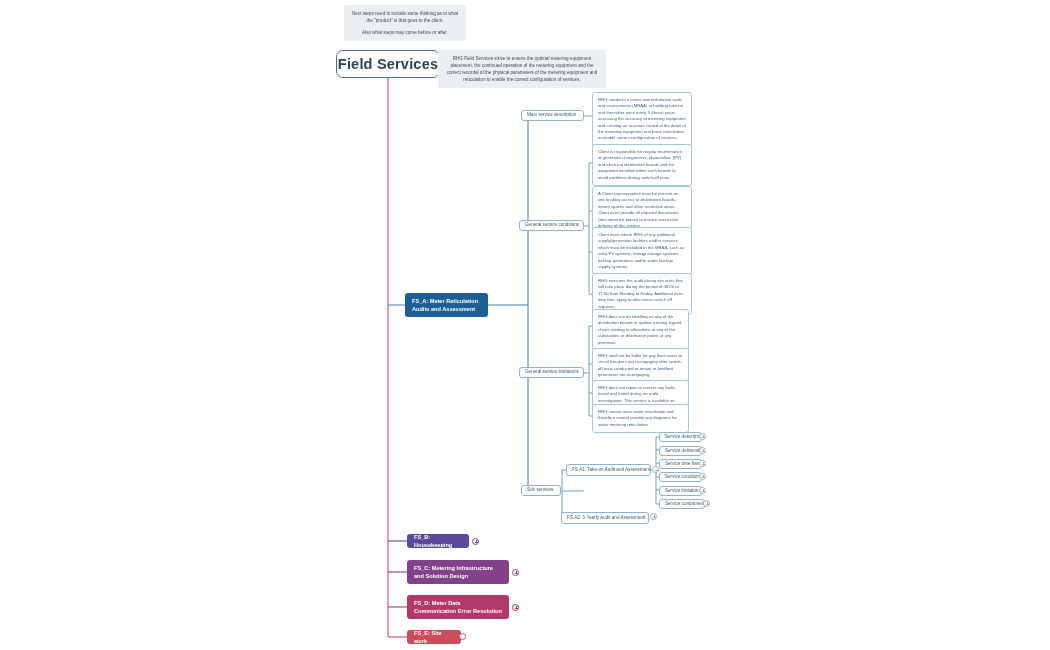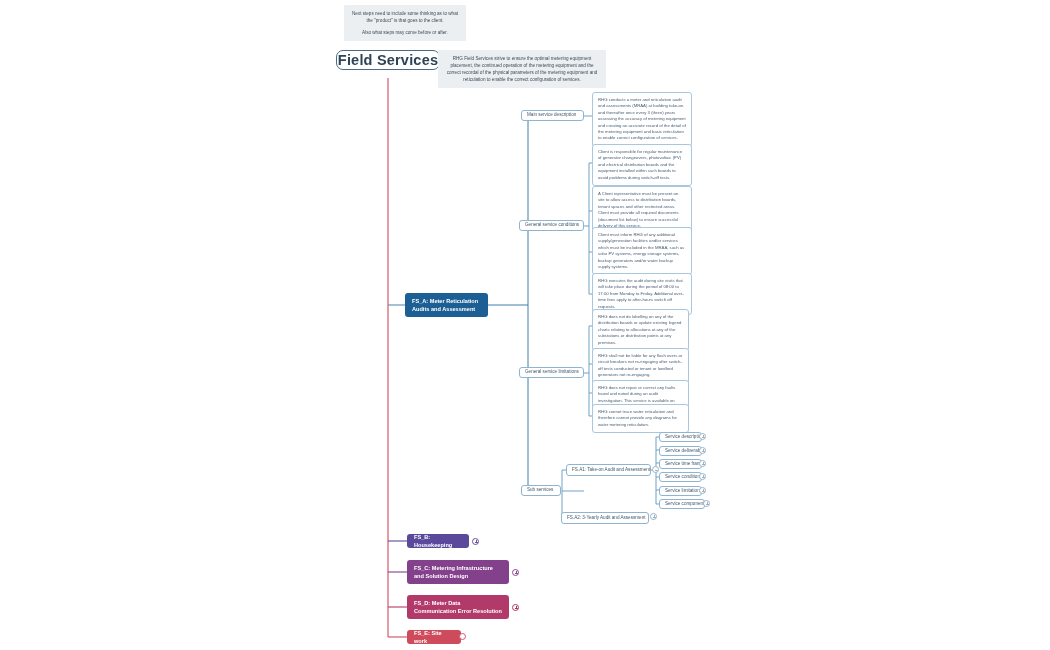--- a/index.html
+++ b/index.html
@@ -158,21 +158,21 @@
     <path d="M656,477 L659,477" stroke="#6fa3c4" stroke-width="1" fill="none"></path>
     <path d="M656,490 L659,490" stroke="#6fa3c4" stroke-width="1" fill="none"></path>
     <path d="M656,504 L659,504" stroke="#6fa3c4" stroke-width="1" fill="none"></path>
   </svg>
 
   <div class="node note" style="left:344px; top:5px; width:122px;">
     <p>Next steps need to include some thinking as to what the "product" is that goes to the client.</p>
     <p>Also what steps may come before or after.</p>
   </div>
 
-  <div class="node root" style="left:336px; top:50px; width:104px; height:20px;text-align:center;">
+  <div class="node root" style="left:336px; top:50px; width:104px; height:28px;text-align:center;">
     <span>Field Services</span>
   </div>
 
   <div class="node note" style="left:438px; top:50px; width:168px;">
     <p>RHG Field Services strive to ensure the optimal metering equipment placement, the continued operation of the metering equipment and the correct recordal of the physical parameters of the metering equipment and reticulation to enable the correct configuration of services.</p>
   </div>
 
   <div class="node cat" style="left:405px; top:293px; width:83px; height:24px; background:#1b5f94;">
     <span>FS_A: Meter Reticulation Audits and Assessment</span>
   </div>

